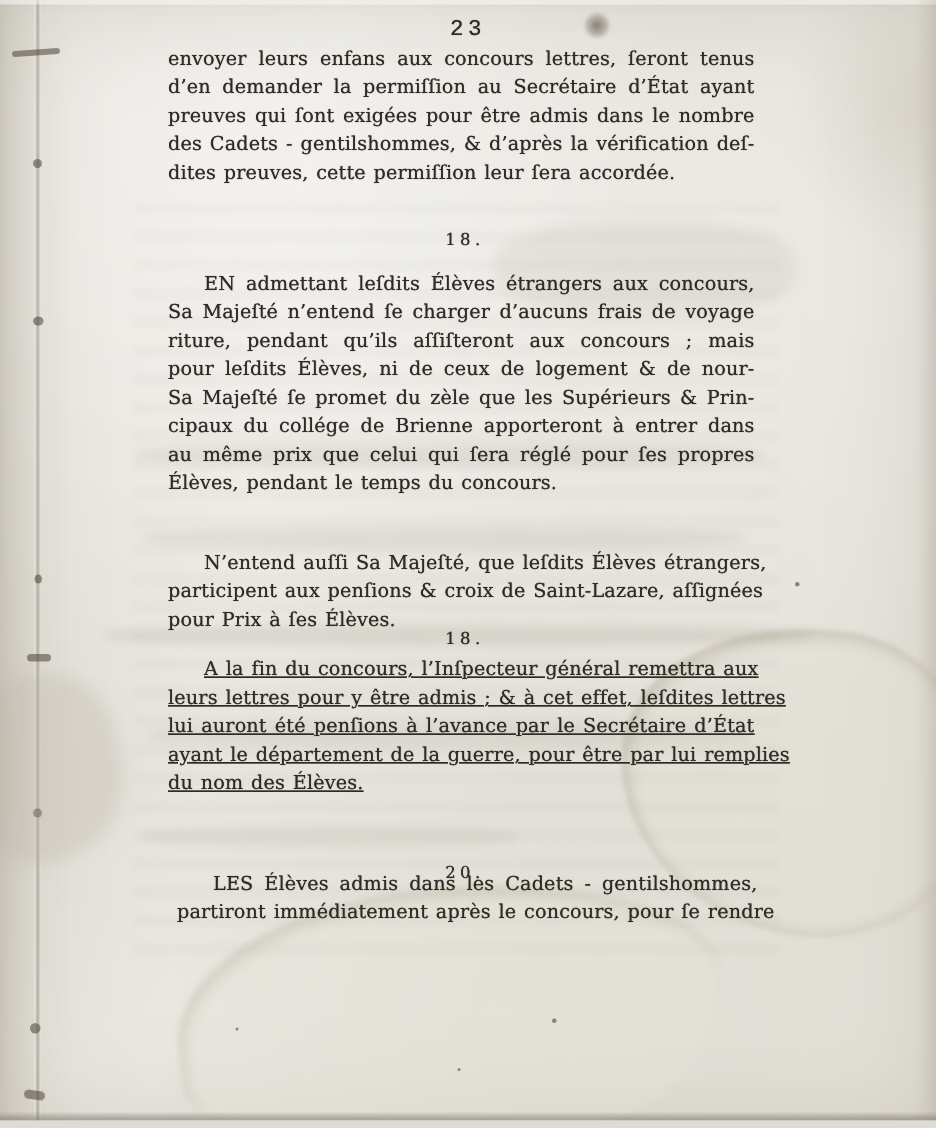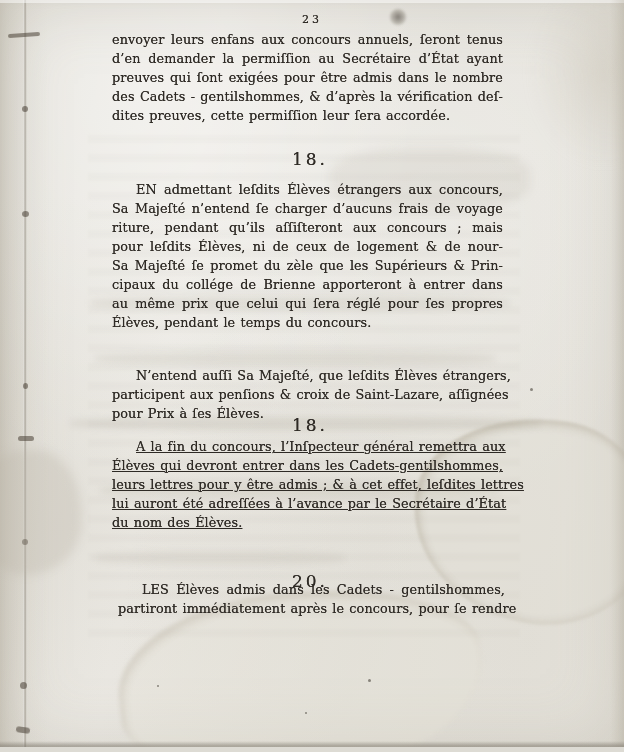--- a/index.html
+++ b/index.html
@@ -13,22 +13,22 @@
       linear-gradient(100deg,#e3e1da,#edebe6 30%,#e7e5df 62%,#eae8e2);
     box-shadow: inset 0 0 70px rgba(142,134,116,0.26), inset 0 0 10px rgba(160,152,135,0.18);
     color:#2e2a25;}
   
   .txt{position:absolute;font-size:12.8px;line-height:19px;letter-spacing:0.1px;
     word-spacing:1px;text-shadow:0 0 0.6px rgba(46,42,36,0.82);filter:blur(0.15px);}
   .col{left:112px;width:391px;}
   .ln{text-align:justify;text-align-last:justify;white-space:nowrap;}
   .ln.end{text-align-last:left;}
   .ln.ind{text-indent:24px;}
-  .pagenum{top:10px;left:0;width:624px;text-align:center;font-size:11px;letter-spacing:3px;}
-  .heading{left:0;width:620px;text-align:center;font-size:17px;letter-spacing:3px;}
+  .pagenum{top:10px;left:0;width:624px;text-align:center;font-size:15px;letter-spacing:3px;font-family:Liberation Mono, monospace;}
+  .heading{left:0;width:620px;text-align:center;font-size:11px;letter-spacing:3px;}
   .h18{top:150px;} .h19{top:416px;} .h20{top:559px;margin-top:13px;}
   .b-intro{top:30px;} .b-p18a{top:180px;} .b-p18b{top:366px;}
   .b-p19{top:437px;text-decoration:underline;} .b-p20{top:580px;left:118px;width:387px;}
   
   .decor{position:absolute;pointer-events:none;}
   .crease{left:23px;top:0;bottom:0;width:4px;
     background:linear-gradient(to right, rgba(255,255,255,0.45), rgba(118,110,96,0.42) 55%, rgba(232,230,224,0.6));
     filter:blur(0.4px);}
   .crease-shade{left:0;top:0;bottom:0;width:48px;
     background:linear-gradient(to right, rgba(170,162,146,0.28), rgba(200,194,180,0.10) 55%, transparent);}
@@ -112,21 +112,21 @@
   <div class="decor speck sp3"></div>
   <div class="decor speck sp4"></div>
   <div class="decor edge-top"></div>
   <div class="decor edge-right"></div>
   <div class="decor edge-bottom"></div>
   <div class="decor edge-bottom2"></div>
 
   <div class="txt pagenum">23</div>
 
   <div class="txt col b-intro">
-    <div class="ln">envoyer leurs enfans aux concours annuels, ſeront tenus</div>
+    <div class="ln">envoyer leurs enfans aux concours lettres, ſeront tenus</div>
     <div class="ln">d’en demander la permiſſion au Secrétaire d’État ayant</div>
     <div class="ln">preuves qui ſont exigées pour être admis dans le nombre</div>
     <div class="ln">des Cadets - gentilshommes, &amp; d’après la vérification deſ-</div>
     <div class="ln end">dites preuves, cette permiſſion leur ſera accordée.</div>
   </div>
 
   <div class="txt heading h18">18.</div>
   <div class="txt col b-p18a">
     <div class="ln ind">EN admettant leſdits Élèves étrangers aux concours,</div>
     <div class="ln">Sa Majeſté n’entend ſe charger d’aucuns frais de voyage</div>
@@ -139,23 +139,23 @@
   </div>
   <div class="txt col b-p18b">
     <div class="ln ind">N’entend auſſi Sa Majeſté, que leſdits Élèves étrangers,</div>
     <div class="ln">participent aux penſions &amp; croix de Saint-Lazare, aſſignées</div>
     <div class="ln end">pour Prix à ſes Élèves.</div>
   </div>
 
   <div class="txt heading h19">18.</div>
   <div class="txt col b-p19">
     <div class="ln ind">A la fin du concours, l’Inſpecteur général remettra aux</div>
-    <div class="ln">Élèves qui devront entrer dans les Cadets-gentilshommes,</div>
     <div class="ln">leurs lettres pour y être admis ; &amp; à cet effet, leſdites lettres</div>
-    <div class="ln">lui auront été adreſſées à l’avance par le Secrétaire d’État</div>
+    <div class="ln">lui auront été penſions à l’avance par le Secrétaire d’État</div>
+    <div class="ln">ayant le département de la guerre, pour être par lui remplies</div>
     <div class="ln end">du nom des Élèves.</div>
   </div>
 
   <div class="txt heading h20">20.</div>
   <div class="txt col b-p20">
     <div class="ln ind">LES Élèves admis dans les Cadets - gentilshommes,</div>
     <div class="ln">partiront immédiatement après le concours, pour ſe rendre</div>
   </div>
 
 </div>

